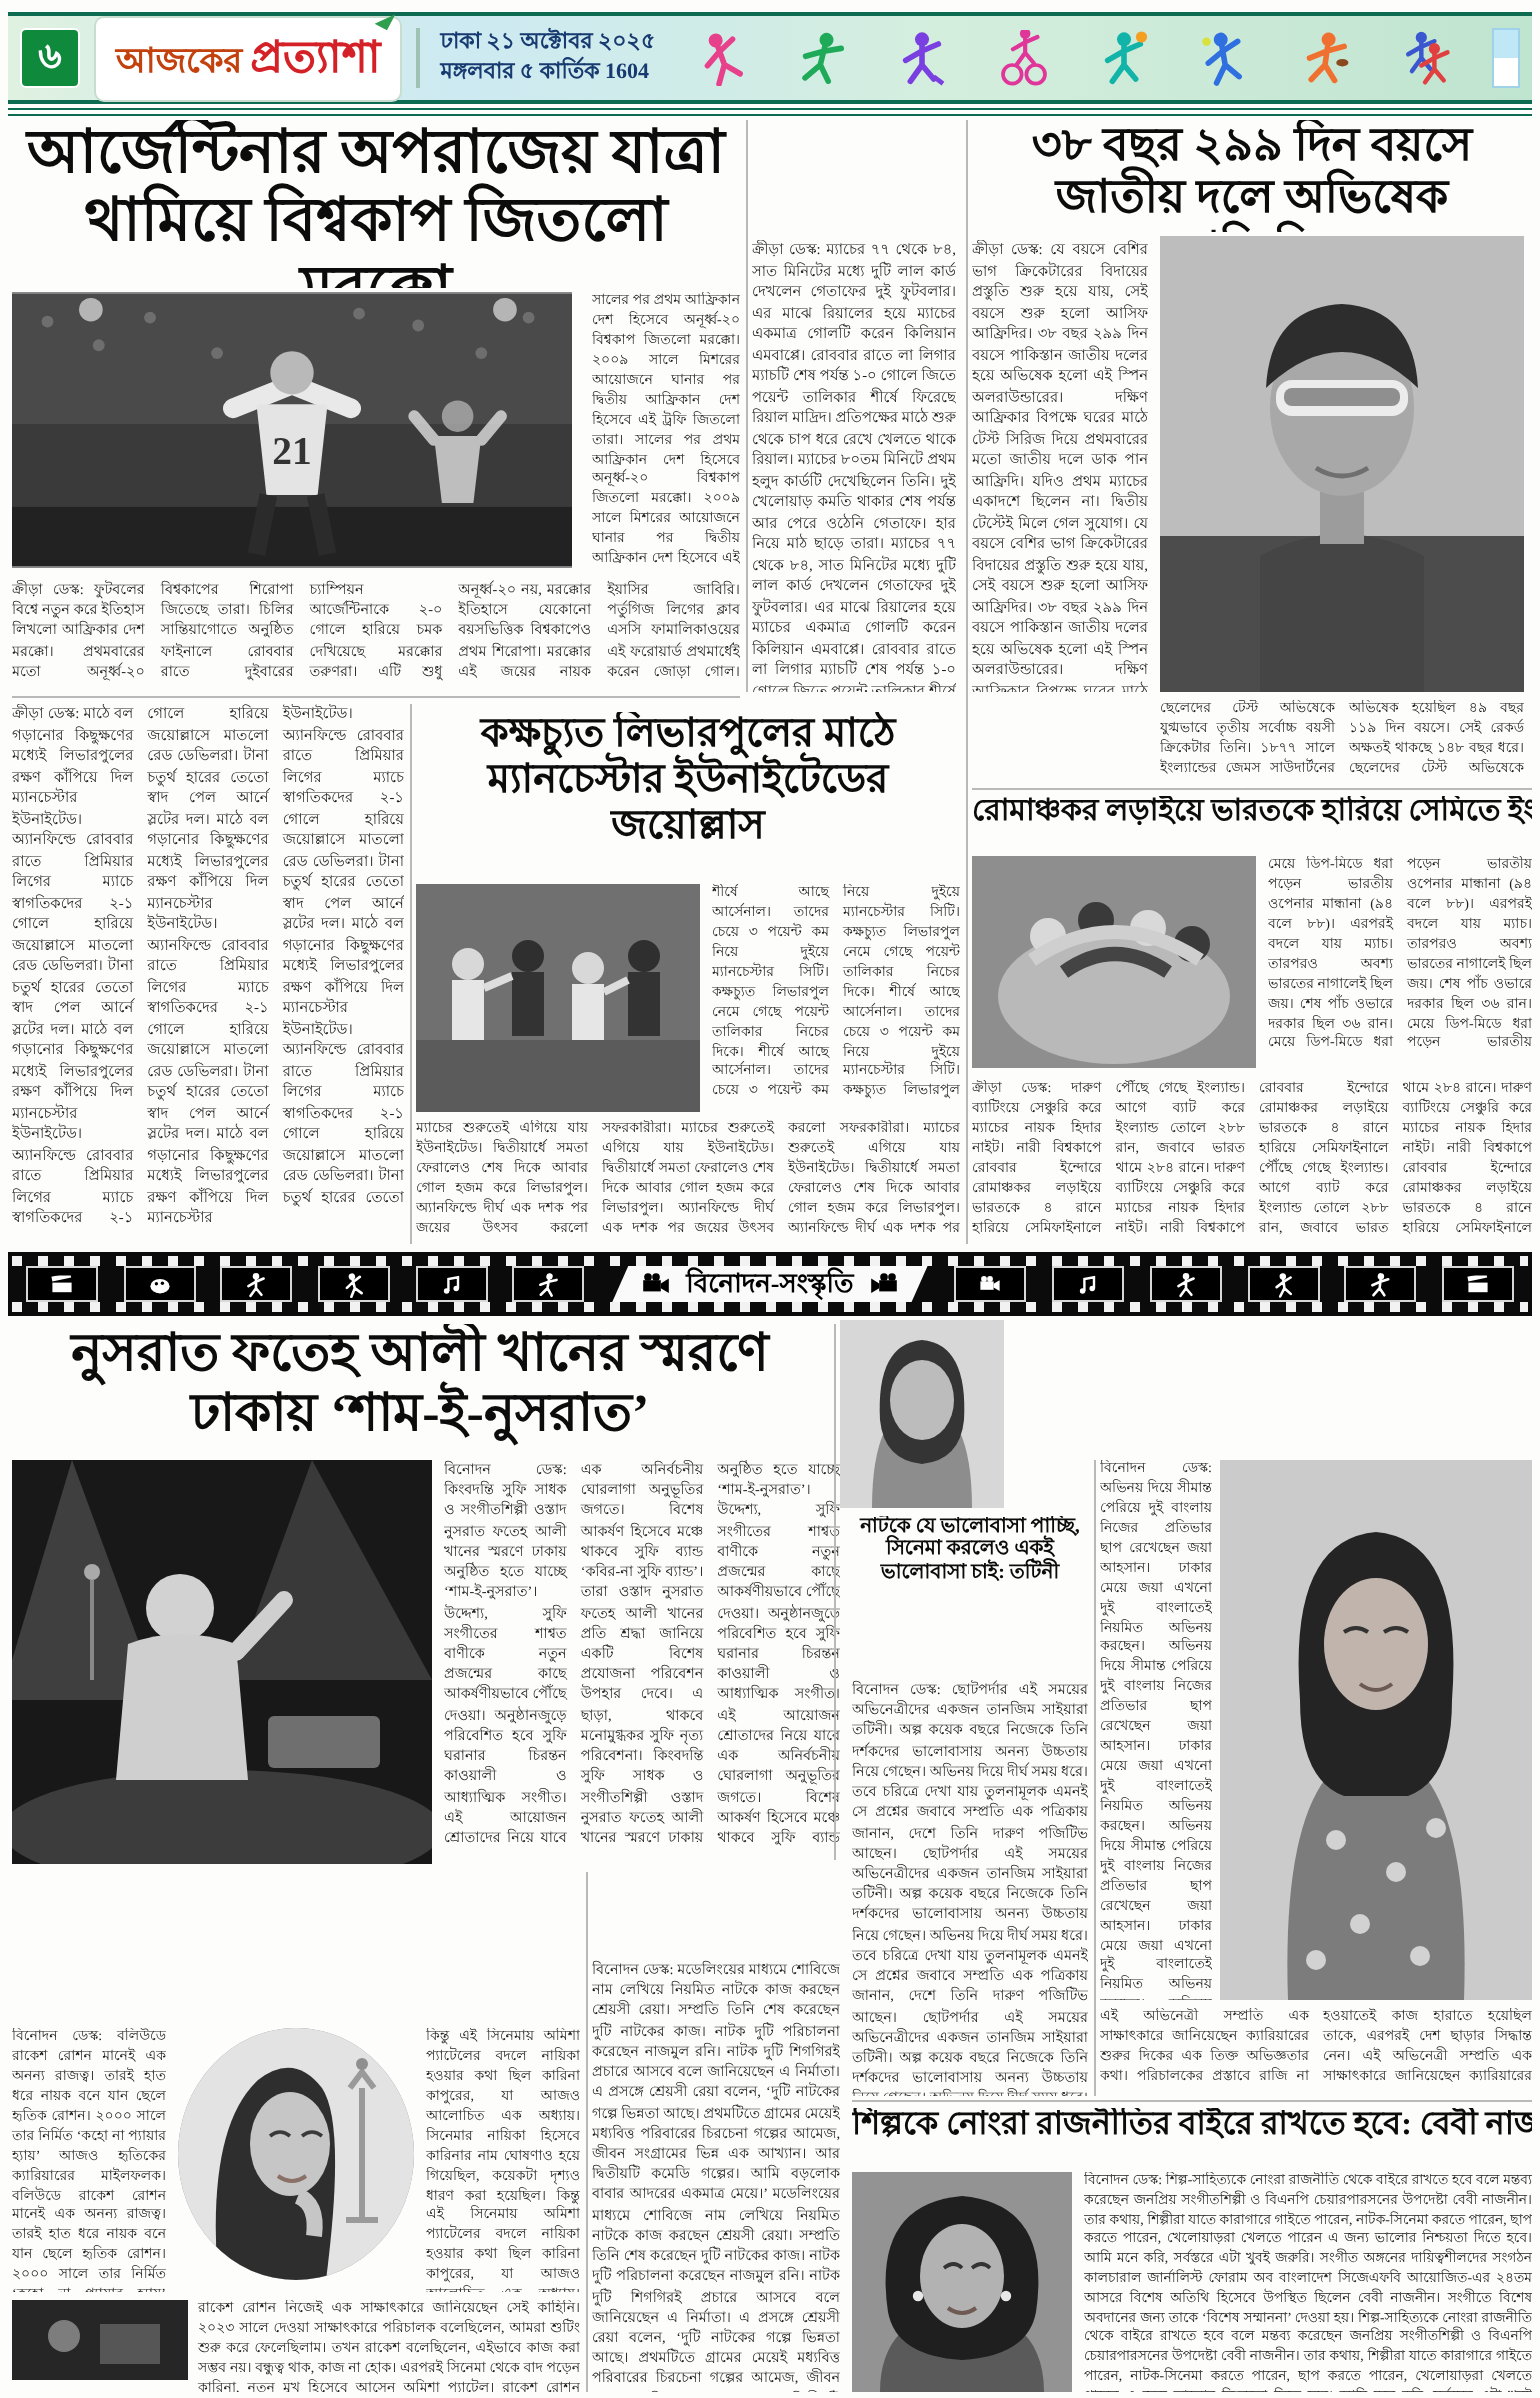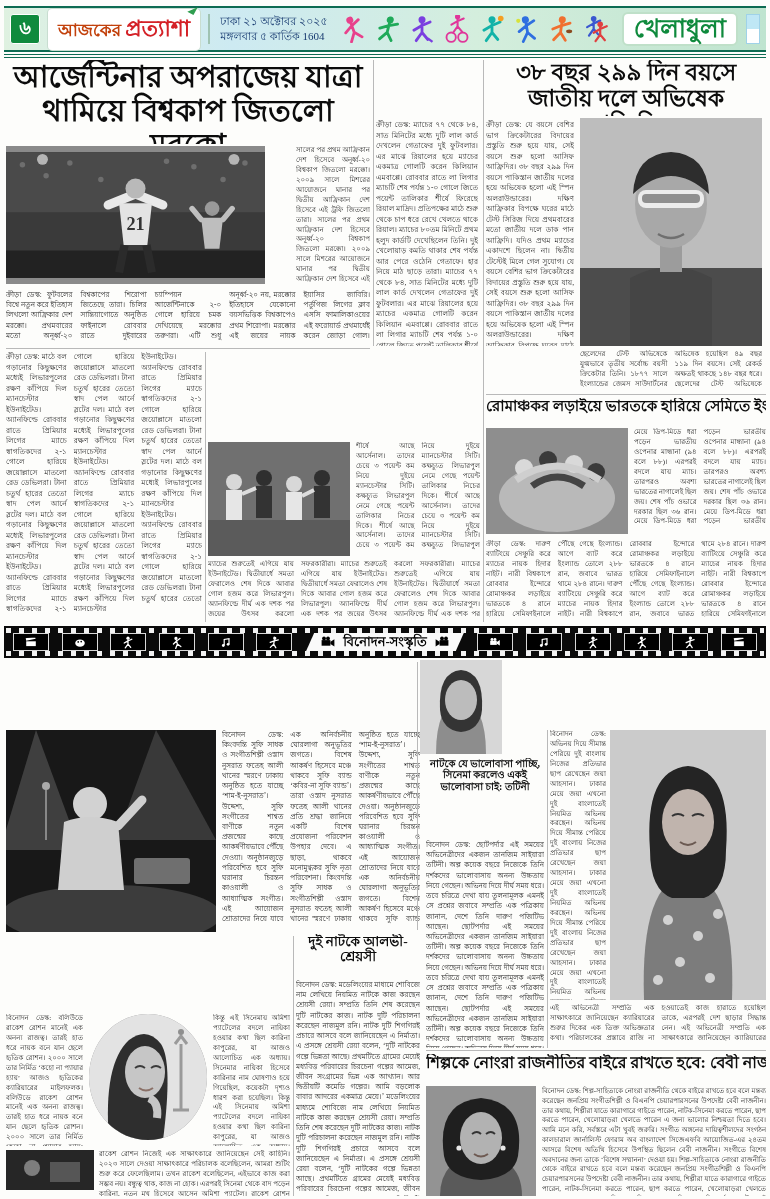--- a/index.html
+++ b/index.html
@@ -15,21 +15,21 @@
     border-top:2px solid var(--rule-teal);border-bottom:2px solid var(--rule-teal);
     display:flex;align-items:center;gap:8px;padding:2px 6px}
   .pgnum{width:30px;height:30px;background:var(--section-green);color:#fff;font-weight:bold;
     font-size:18px;display:flex;align-items:center;justify-content:center;border:1px solid #fff;border-radius:3px}
   .masthead{background:#fff;border-radius:4px;padding:2px 10px;display:flex;align-items:baseline;gap:4px;
     box-shadow:0 0 0 1px #c8ddd0}
   .mh1{font-weight:bold;font-size:17px;color:#c2410c}
   .mh2{font-weight:bold;font-size:22px;color:var(--masthead-red);position:relative}
   .mh2 .leaf{position:absolute;right:-6px;top:-6px;width:0;height:0;border-left:7px solid transparent;
     border-bottom:9px solid #2f9e4f;transform:rotate(28deg)}
-  .dateblk{border-left:2px solid #9fc3b2;padding-left:10px;font-weight:normal;color:var(--date-navy);
+  .dateblk{border-left:2px solid #9fc3b2;padding-left:10px;font-weight:bold;color:var(--date-navy);
     font-size:11px;line-height:1.35;white-space:nowrap}
   .sicons{flex:1;display:flex;align-items:center;justify-content:space-around;height:100%}
   .sico{width:26px;height:28px}
   .secbox{background:#fff;border:2px solid #bfe0c9;border-radius:6px;padding:1px 10px;
     font-weight:bold;font-size:25px;color:var(--section-green);line-height:1.1;white-space:nowrap}
   .cyanchip{width:14px;height:30px;background:linear-gradient(#bfe7f5 50%,#fff 50%);border:1px solid #9fd2e8}
   .hrule-dbl{position:absolute;left:4px;top:54px;width:762px;border-top:4px double var(--rule-teal)}
   
   .hl{position:absolute;font-weight:bold;text-align:center;line-height:1.14;color:#0c0c0c;overflow:hidden}
   .bt{position:absolute;font-size:7.4px;line-height:1.42;text-align:justify;color:#1e1e1e;overflow:hidden;column-fill:auto}
@@ -125,27 +125,26 @@
         </svg>
       <svg class="sico" style="color:#f07030" viewBox="0 0 20 24">
           <use href="#person" transform="rotate(8 10 12)"></use>
           <ellipse cx="17" cy="14" rx="2.6" ry="1.6" fill="#8a4a1f"></ellipse>
         </svg>
       <svg class="sico" style="color:#3a57d0" viewBox="0 0 20 24">
           <use href="#person" transform="scale(.8)"></use>
           <use href="#person" transform="scale(.8) translate(7 6)" style="color:#e04040"></use>
         </svg>
     </div>
-    <div class="secbox">খেলাধুলা</div>
     <div class="cyanchip"></div>
   </div>
   <div class="hrule-dbl"></div>
 
   <div class="hl" style="left:6px;top:60px;width:364px;height:84px;font-size:30px">আর্জেন্টিনার অপরাজেয় যাত্রা থামিয়ে বিশ্বকাপ জিতলো মরক্কো</div>
-  <div class="ph" style="left:6px;top:146px;width:259px;height:138px">
+  <div class="ph" style="left:6px;top:146px;width:280px;height:138px">
     <svg viewBox="0 0 284 138">
       <rect width="284" height="138" fill="#3a3a3a"></rect>
       <rect width="284" height="66" fill="#4a4a4a"></rect>
       <g fill="#6e6e6e">
           <circle cx="18" cy="14" r="3"></circle>
           <circle cx="44" cy="26" r="3"></circle>
           <circle cx="70" cy="12" r="3"></circle>
           <circle cx="104" cy="30" r="3"></circle>
           <circle cx="206" cy="16" r="3"></circle>
           <circle cx="238" cy="30" r="3"></circle>
@@ -194,20 +193,21 @@
       <rect x="62" y="76" width="58" height="9" rx="4" fill="#8f8f8f"></rect>
       <path d="M78 116 Q91 124 104 116" stroke="#6f6f6f" stroke-width="2.4" fill="none"></path>
     </svg>
   </div>
   <div class="bt c2" style="left:580px;top:350px;width:182px;height:40px;font-size:7px">ছেলেদের টেস্ট অভিষেকে যুগ্মভাবে তৃতীয় সর্বোচ্চ বয়সী ক্রিকেটার তিনি। ১৮৭৭ সালে ইংল্যান্ডের জেমস সাউদার্টনের অভিষেক হয়েছিল ৪৯ বছর ১১৯ দিন বয়সে। সেই রেকর্ড অক্ষতই থাকছে ১৪৮ বছর ধরে। ছেলেদের টেস্ট অভিষেকে যুগ্মভাবে তৃতীয় সর্বোচ্চ বয়সী ক্রিকেটার তিনি। ১৮৭৭ সালে ইংল্যান্ডের জেমস সাউদার্টনের অভিষেক হয়েছিল ৪৯ বছর ১১৯ দিন বয়সে। সেই রেকর্ড অক্ষতই থাকছে ১৪৮ বছর ধরে।</div>
   <div class="hr" style="left:486px;top:394px;width:280px"></div>
 
   <div class="bt c3" style="left:6px;top:352px;width:196px;height:270px">
     <b>ক্রীড়া ডেস্ক:</b> <span>মাঠে বল গড়ানোর কিছুক্ষণের মধ্যেই লিভারপুলের রক্ষণ কাঁপিয়ে দিল ম্যানচেস্টার ইউনাইটেড। অ্যানফিল্ডে রোববার রাতে প্রিমিয়ার লিগের ম্যাচে স্বাগতিকদের ২-১ গোলে হারিয়ে জয়োল্লাসে মাতলো রেড ডেভিলরা। টানা চতুর্থ হারের তেতো স্বাদ পেল আর্নে স্লটের দল। মাঠে বল গড়ানোর কিছুক্ষণের মধ্যেই লিভারপুলের রক্ষণ কাঁপিয়ে দিল ম্যানচেস্টার ইউনাইটেড। অ্যানফিল্ডে রোববার রাতে প্রিমিয়ার লিগের ম্যাচে স্বাগতিকদের ২-১ গোলে হারিয়ে জয়োল্লাসে মাতলো রেড ডেভিলরা। টানা চতুর্থ হারের তেতো স্বাদ পেল আর্নে স্লটের দল। মাঠে বল গড়ানোর কিছুক্ষণের মধ্যেই লিভারপুলের রক্ষণ কাঁপিয়ে দিল ম্যানচেস্টার ইউনাইটেড। অ্যানফিল্ডে রোববার রাতে প্রিমিয়ার লিগের ম্যাচে স্বাগতিকদের ২-১ গোলে হারিয়ে জয়োল্লাসে মাতলো রেড ডেভিলরা। টানা চতুর্থ হারের তেতো স্বাদ পেল আর্নে স্লটের দল। মাঠে বল গড়ানোর কিছুক্ষণের মধ্যেই লিভারপুলের রক্ষণ কাঁপিয়ে দিল ম্যানচেস্টার ইউনাইটেড। অ্যানফিল্ডে রোববার রাতে প্রিমিয়ার লিগের ম্যাচে স্বাগতিকদের ২-১ গোলে হারিয়ে জয়োল্লাসে মাতলো রেড ডেভিলরা। টানা চতুর্থ হারের তেতো স্বাদ পেল আর্নে স্লটের দল। মাঠে বল গড়ানোর কিছুক্ষণের মধ্যেই লিভারপুলের রক্ষণ কাঁপিয়ে দিল ম্যানচেস্টার ইউনাইটেড। অ্যানফিল্ডে রোববার রাতে প্রিমিয়ার লিগের ম্যাচে স্বাগতিকদের ২-১ গোলে হারিয়ে জয়োল্লাসে মাতলো রেড ডেভিলরা। টানা চতুর্থ হারের তেতো স্বাদ পেল আর্নে স্লটের দল।</span>
   </div>
+  <div class="hl" style="left:208px;top:356px;width:272px;height:80px;font-size:20px">কক্ষচ্যুত লিভারপুলের মাঠে ম্যানচেস্টার ইউনাইটেডের জয়োল্লাস</div>
   <div class="ph" style="left:208px;top:442px;width:142px;height:114px">
     <svg viewBox="0 0 142 114">
       <rect width="142" height="114" fill="#707070"></rect>
       <rect y="78" width="142" height="36" fill="#5b5b5b"></rect>
       <g>
           <circle cx="26" cy="40" r="8" fill="#d8d8d8"></circle>
           <rect x="18" y="48" width="16" height="30" fill="#e6e6e6"></rect>
       <circle cx="56" cy="36" r="8" fill="#2f2f2f"></circle>
           <rect x="48" y="44" width="16" height="32" fill="#333"></rect>
       <circle cx="86" cy="42" r="8" fill="#d8d8d8"></circle>
@@ -315,20 +315,21 @@
           </svg>
         </span>
       <span class="frame">
           <svg class="fico" viewBox="0 0 20 16">
             <use href="#clapper"></use>
           </svg>
         </span>
     </div>
   </div>
 
+  <div class="hl" style="left:6px;top:662px;width:408px;height:64px;font-size:26px">নুসরাত ফতেহ আলী খানের স্মরণে ঢাকায় ‘শাম-ই-নুসরাত’</div>
   <div class="ph" style="left:6px;top:730px;width:210px;height:202px">
     <svg viewBox="0 0 210 202">
       <rect width="210" height="202" fill="#181818"></rect>
       <path d="M30 0 L74 120 L-6 120 Z" fill="#9a9a9a" opacity=".3"></path>
       <path d="M150 0 L210 110 L110 110 Z" fill="#9a9a9a" opacity=".25"></path>
       <ellipse cx="105" cy="185" rx="110" ry="30" fill="#3c3c3c"></ellipse>
       <circle cx="84" cy="74" r="17" fill="#d2d2d2"></circle>
       <path d="M58 92 Q84 82 112 92 L118 160 L52 160 Z" fill="#cfcfcf"></path>
       <path d="M112 96 L136 70" stroke="#cfcfcf" stroke-width="9" stroke-linecap="round"></path>
       <rect x="128" y="128" width="56" height="26" rx="3" fill="#6f6f6f"></rect>
@@ -399,21 +400,20 @@
     <span class="ph" style="position:relative;float:left;width:88px;height:40px;margin:0 5px 2px 0;display:block">
       <svg viewBox="0 0 88 40">
           <rect width="88" height="40" fill="#262626"></rect>
           <circle cx="26" cy="18" r="8" fill="#7d7d7d"></circle>
           <rect x="44" y="12" width="30" height="20" fill="#565656"></rect>
         </svg>
     </span>
     <span>রাকেশ রোশন নিজেই এক সাক্ষাৎকারে জানিয়েছেন সেই কাহিনি। ২০২৩ সালে দেওয়া সাক্ষাৎকারে পরিচালক বলেছিলেন, আমরা শুটিং শুরু করে ফেলেছিলাম। তখন রাকেশ বলেছিলেন, এইভাবে কাজ করা সম্ভব নয়। বন্ধুত্ব থাক, কাজ না হোক। এরপরই সিনেমা থেকে বাদ পড়েন কারিনা, নতুন মুখ হিসেবে আসেন অমিশা প্যাটেল। রাকেশ রোশন নিজেই এক সাক্ষাৎকারে জানিয়েছেন সেই কাহিনি। ২০২৩ সালে দেওয়া সাক্ষাৎকারে পরিচালক বলেছিলেন, আমরা শুটিং শুরু করে ফেলেছিলাম। তখন রাকেশ বলেছিলেন, এইভাবে কাজ করা সম্ভব নয়। বন্ধুত্ব থাক, কাজ না হোক। এরপরই সিনেমা থেকে বাদ পড়েন কারিনা, নতুন মুখ হিসেবে আসেন অমিশা প্যাটেল।</span>
   </div>
 
-  <div class="hl" style="left:296px;top:934px;width:124px;height:42px;font-size:13.5px">দুই নাটকে আলভী-শ্রেয়সী</div>
   <div class="bt" style="left:296px;top:980px;width:124px;height:216px;font-size:7.2px">
     <b>বিনোদন ডেস্ক:</b> <span>মডেলিংয়ের মাধ্যমে শোবিজে নাম লেখিয়ে নিয়মিত নাটকে কাজ করছেন শ্রেয়সী রেয়া। সম্প্রতি তিনি শেষ করেছেন দুটি নাটকের কাজ। নাটক দুটি পরিচালনা করেছেন নাজমুল রনি। নাটক দুটি শিগগিরই প্রচারে আসবে বলে জানিয়েছেন এ নির্মাতা। এ প্রসঙ্গে শ্রেয়সী রেয়া বলেন, ‘দুটি নাটকের গল্পে ভিন্নতা আছে। প্রথমটিতে গ্রামের মেয়েই মধ্যবিত্ত পরিবারের চিরচেনা গল্পের আমেজ, জীবন সংগ্রামের ভিন্ন এক আখ্যান। আর দ্বিতীয়টি কমেডি গল্পের। আমি বড়লোক বাবার আদরের একমাত্র মেয়ে।’ মডেলিংয়ের মাধ্যমে শোবিজে নাম লেখিয়ে নিয়মিত নাটকে কাজ করছেন শ্রেয়সী রেয়া। সম্প্রতি তিনি শেষ করেছেন দুটি নাটকের কাজ। নাটক দুটি পরিচালনা করেছেন নাজমুল রনি। নাটক দুটি শিগগিরই প্রচারে আসবে বলে জানিয়েছেন এ নির্মাতা। এ প্রসঙ্গে শ্রেয়সী রেয়া বলেন, ‘দুটি নাটকের গল্পে ভিন্নতা আছে। প্রথমটিতে গ্রামের মেয়েই মধ্যবিত্ত পরিবারের চিরচেনা গল্পের আমেজ, জীবন সংগ্রামের ভিন্ন এক আখ্যান। আর দ্বিতীয়টি কমেডি গল্পের। আমি বড়লোক বাবার আদরের একমাত্র মেয়ে।’</span>
   </div>
 
   <div class="hl" style="left:426px;top:1054px;width:340px;height:26px;font-size:16px;white-space:nowrap">শিল্পকে নোংরা রাজনীতির বাইরে রাখতে হবে: বেবী নাজনীন</div>
   <div class="ph" style="left:426px;top:1086px;width:110px;height:110px">
     <svg viewBox="0 0 110 110">
       <rect width="110" height="110" fill="#939393"></rect>
       <path d="M14 110 Q14 72 55 68 Q96 72 96 110 Z" fill="#5a5a5a"></path>
       <path d="M18 70 Q10 16 55 12 Q100 16 92 70 Q88 92 55 94 Q22 92 18 70 Z" fill="#1f1f1f"></path>

